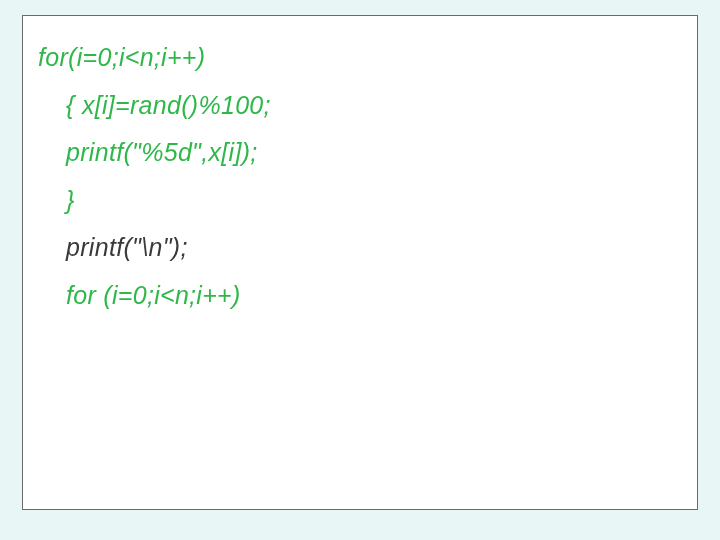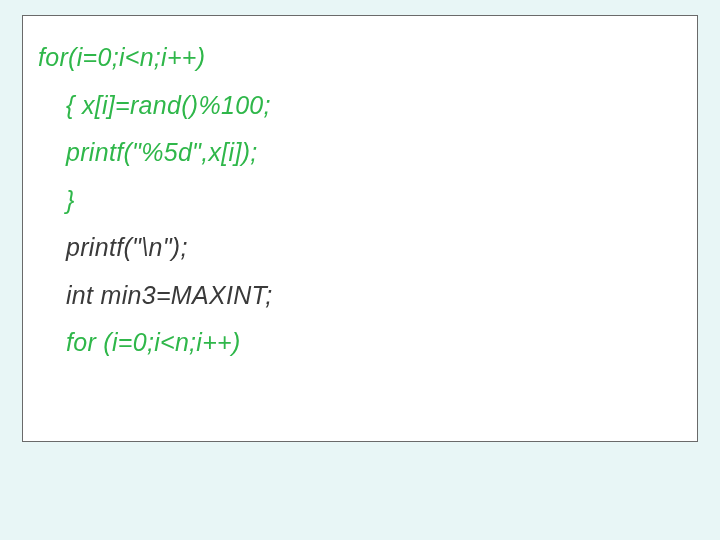--- a/index.html
+++ b/index.html
@@ -9,21 +9,21 @@
     }
     body {
       width: 720px;
       height: 540px;
       background: #e8f6f6;
       padding: 15px 22px;
       font-family: Verdana, Geneva, sans-serif;
     }
     .code-box {
       width: 100%;
-      height: 427px;
+      height: 495px;
       background: #ffffff;
       border: 1px solid #6a6a6a;
       padding: 18px 15px;
     }
     .code-line {
       font-style: italic;
       font-size: 25px;
       line-height: 1.9;
       white-space: pre;
       letter-spacing: 0.3px;
@@ -40,15 +40,14 @@
   </style>
 </head>
 <body>
 
 <div class="code-box">
   <div class="code-line green">for(i=0;i&lt;n;i++)</div>
   <div class="code-line green indent">{ x[i]=rand()%100;</div>
   <div class="code-line green indent">printf("%5d",x[i]);</div>
   <div class="code-line green indent">}</div>
   <div class="code-line dark indent">printf("\n");</div>
-  <div class="code-line dark indent">int min3=MAXINT;</div>
   <div class="code-line green indent">for (i=0;i&lt;n;i++)</div>
 </div>
 
 </body></html>

